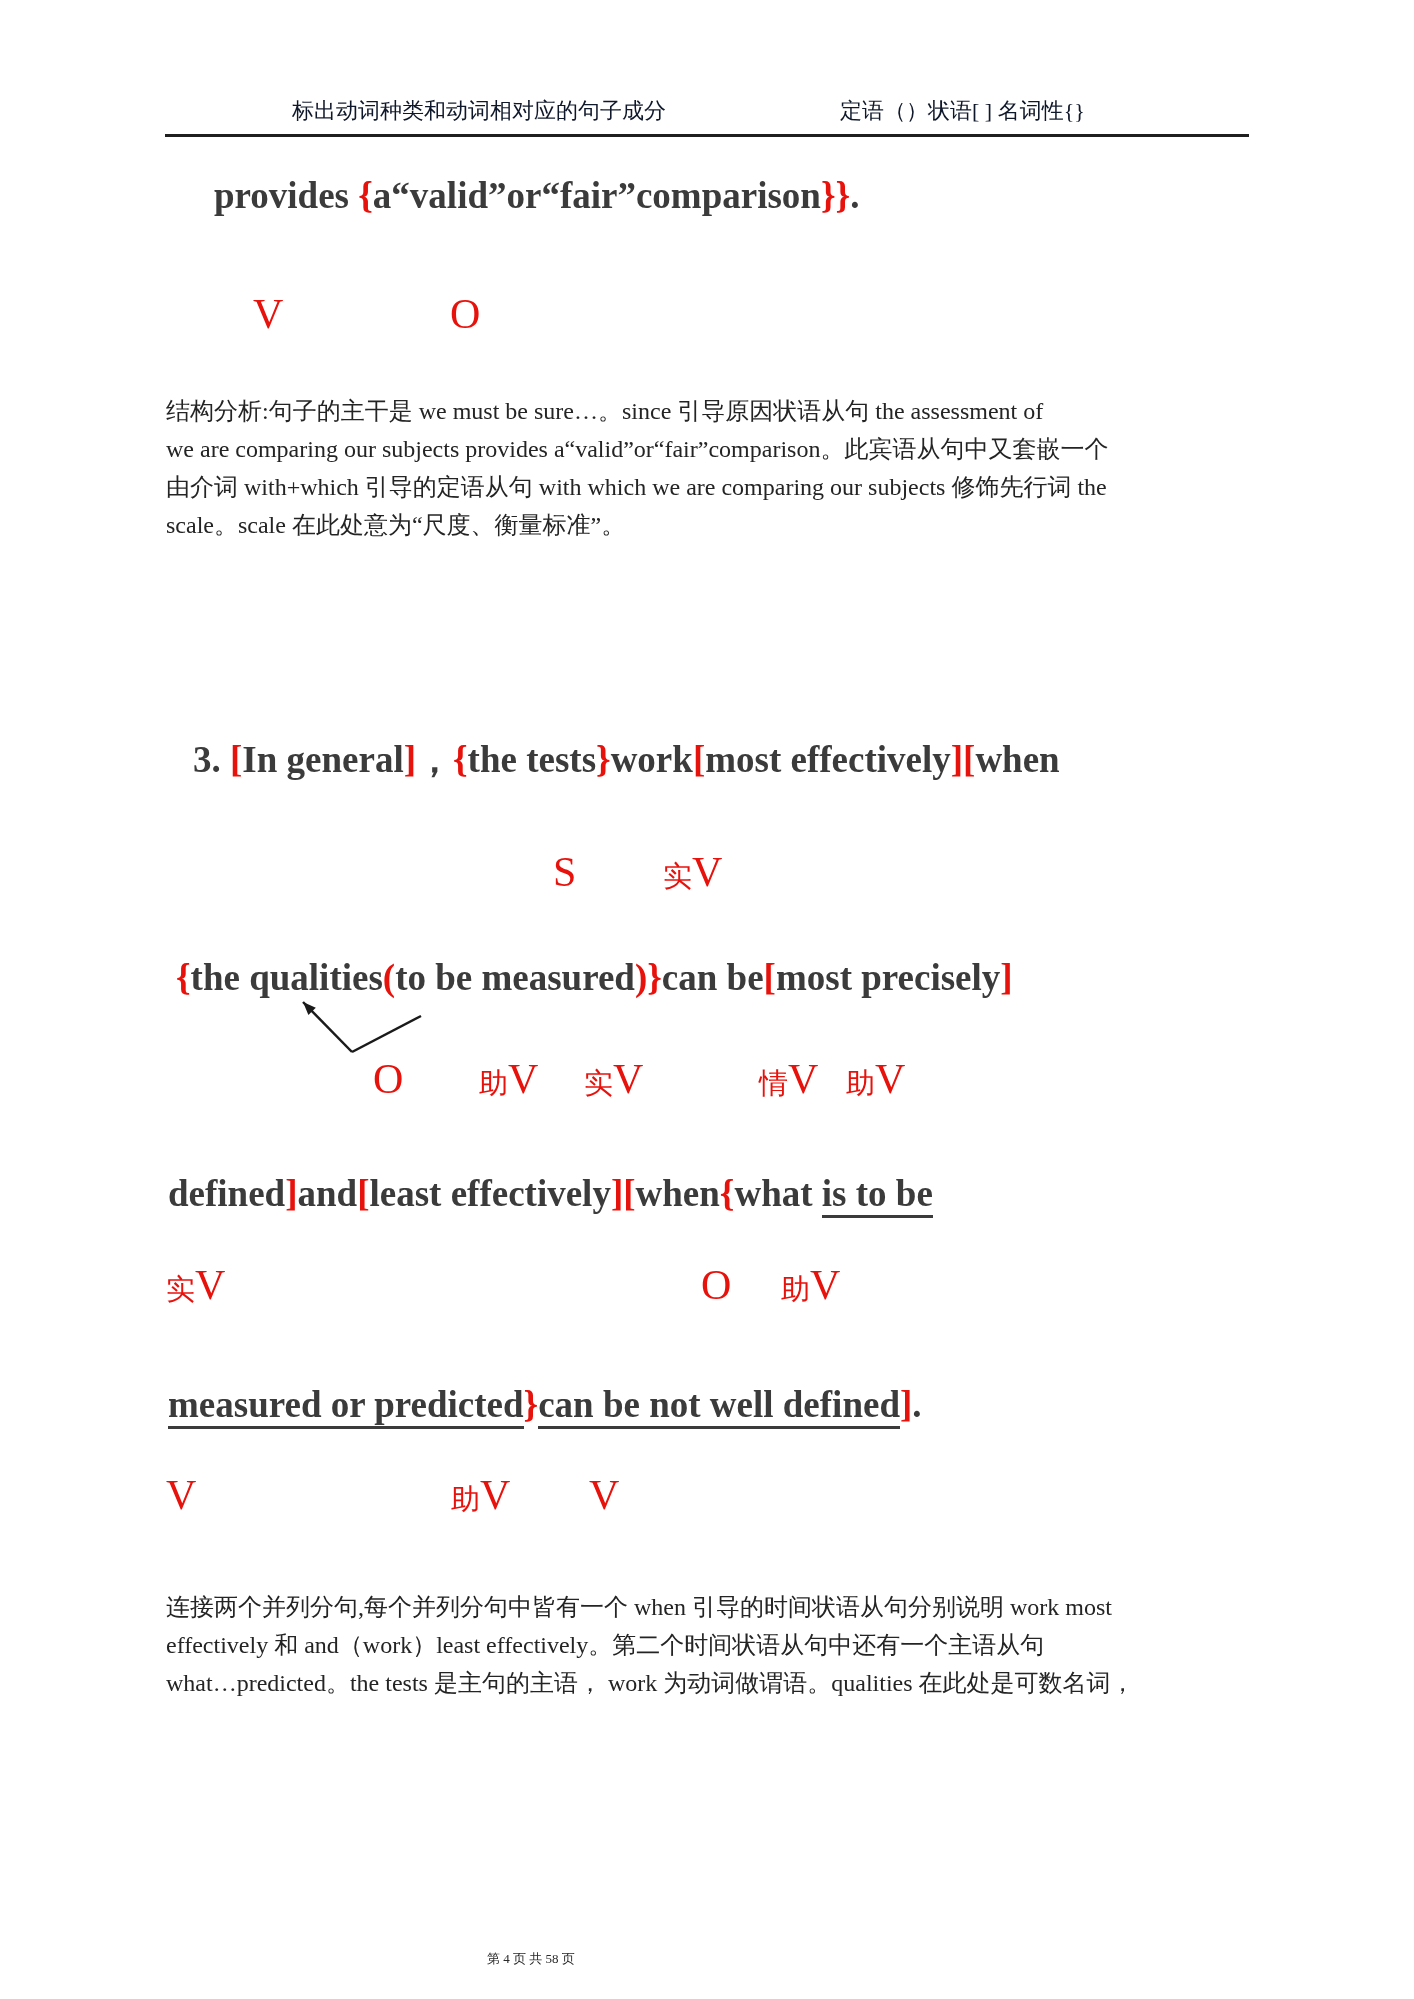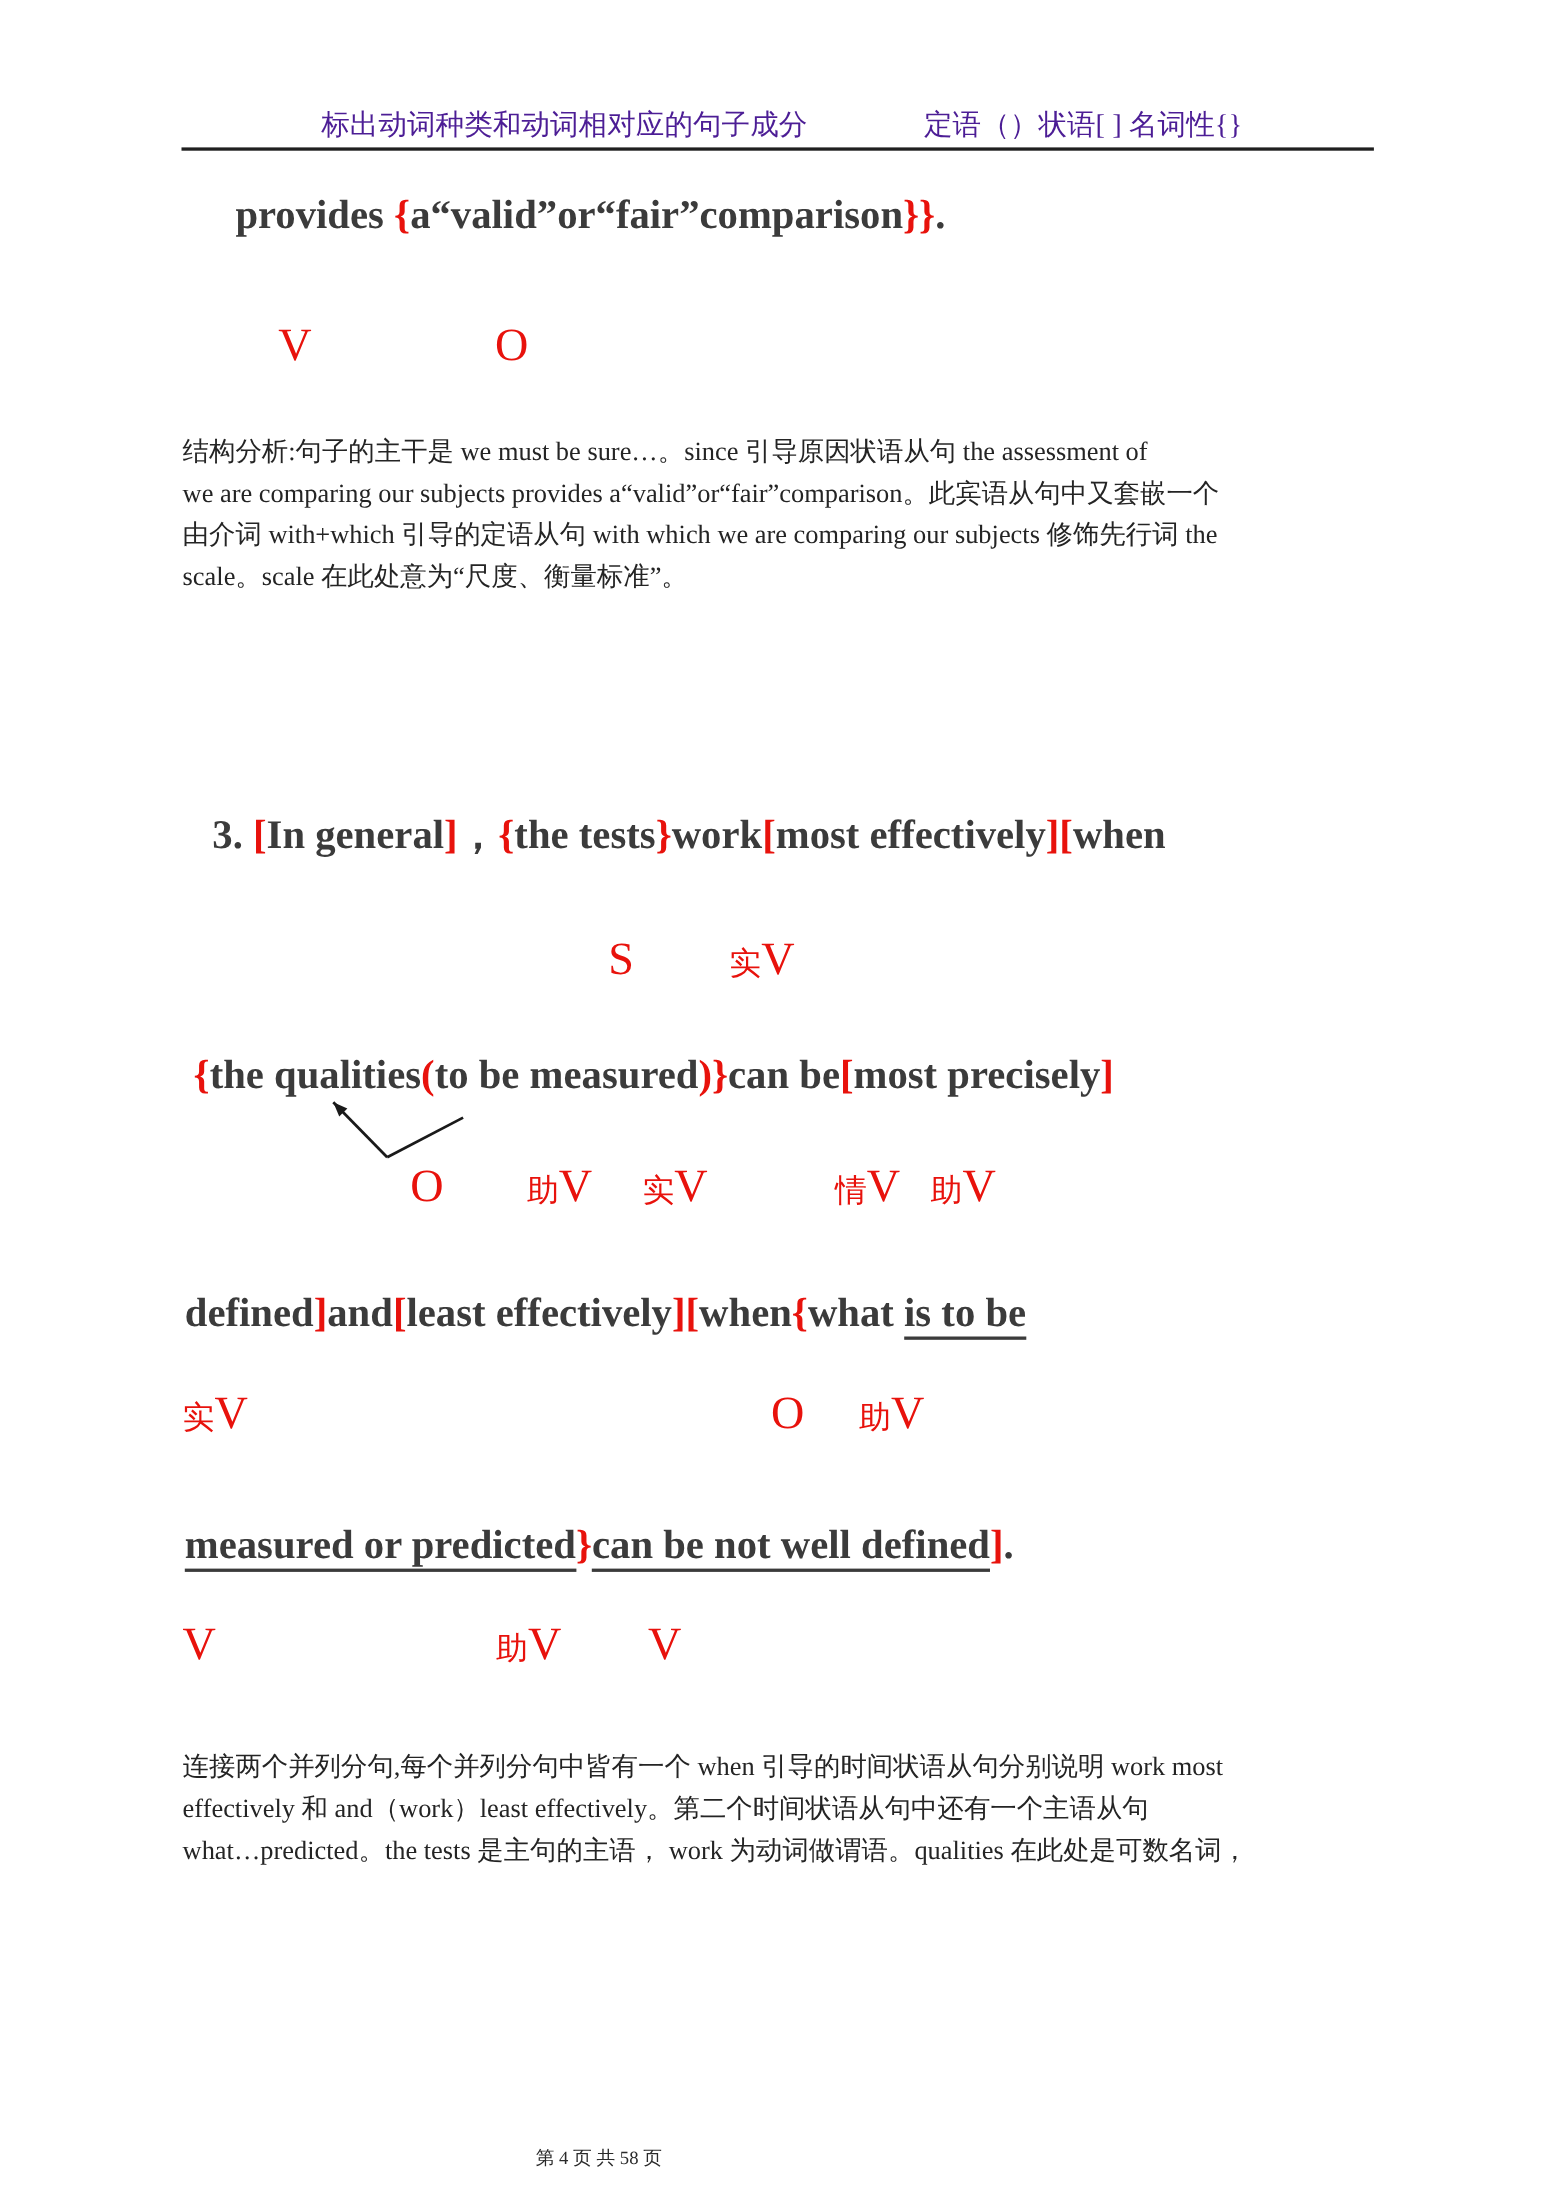--- a/index.html
+++ b/index.html
@@ -6,22 +6,22 @@
   #page{
     position:relative;
     width:1414px;height:1999px;
     margin:0 auto;
     background:#ffffff;
     overflow:hidden;
     font-family:"Liberation Serif","DejaVu Serif",serif;
   }
   .abs{position:absolute;}
   .hdr{
-    font-size:26px;
-    color:#4c1d95;
+    font-size:22px;
+    color:#0f172a;
     white-space:pre;
     font-family:"Liberation Serif","DejaVu Serif",serif;
   }
   .rule{
     height:3px;
     background:#1f1f1f;
   }
   .sentence{
     font-size:37px;
     font-weight:bold;
@@ -39,21 +39,21 @@
   }
   .marker .zh{font-size:29px;}
   .paragraph{width:1090px;}
   .pline{
     font-size:24px;
     line-height:38px;
     color:var(--body_text,#242424);
     white-space:pre;
   }
   .footer{
-    font-size:17px;
+    font-size:13px;
     color:#2a2a2a;
     white-space:pre;
   }
   #arrow-svg{position:absolute;left:0;top:0;pointer-events:none;}
 </style>
 </head>
 <body>
 
 <div id="page">
 

